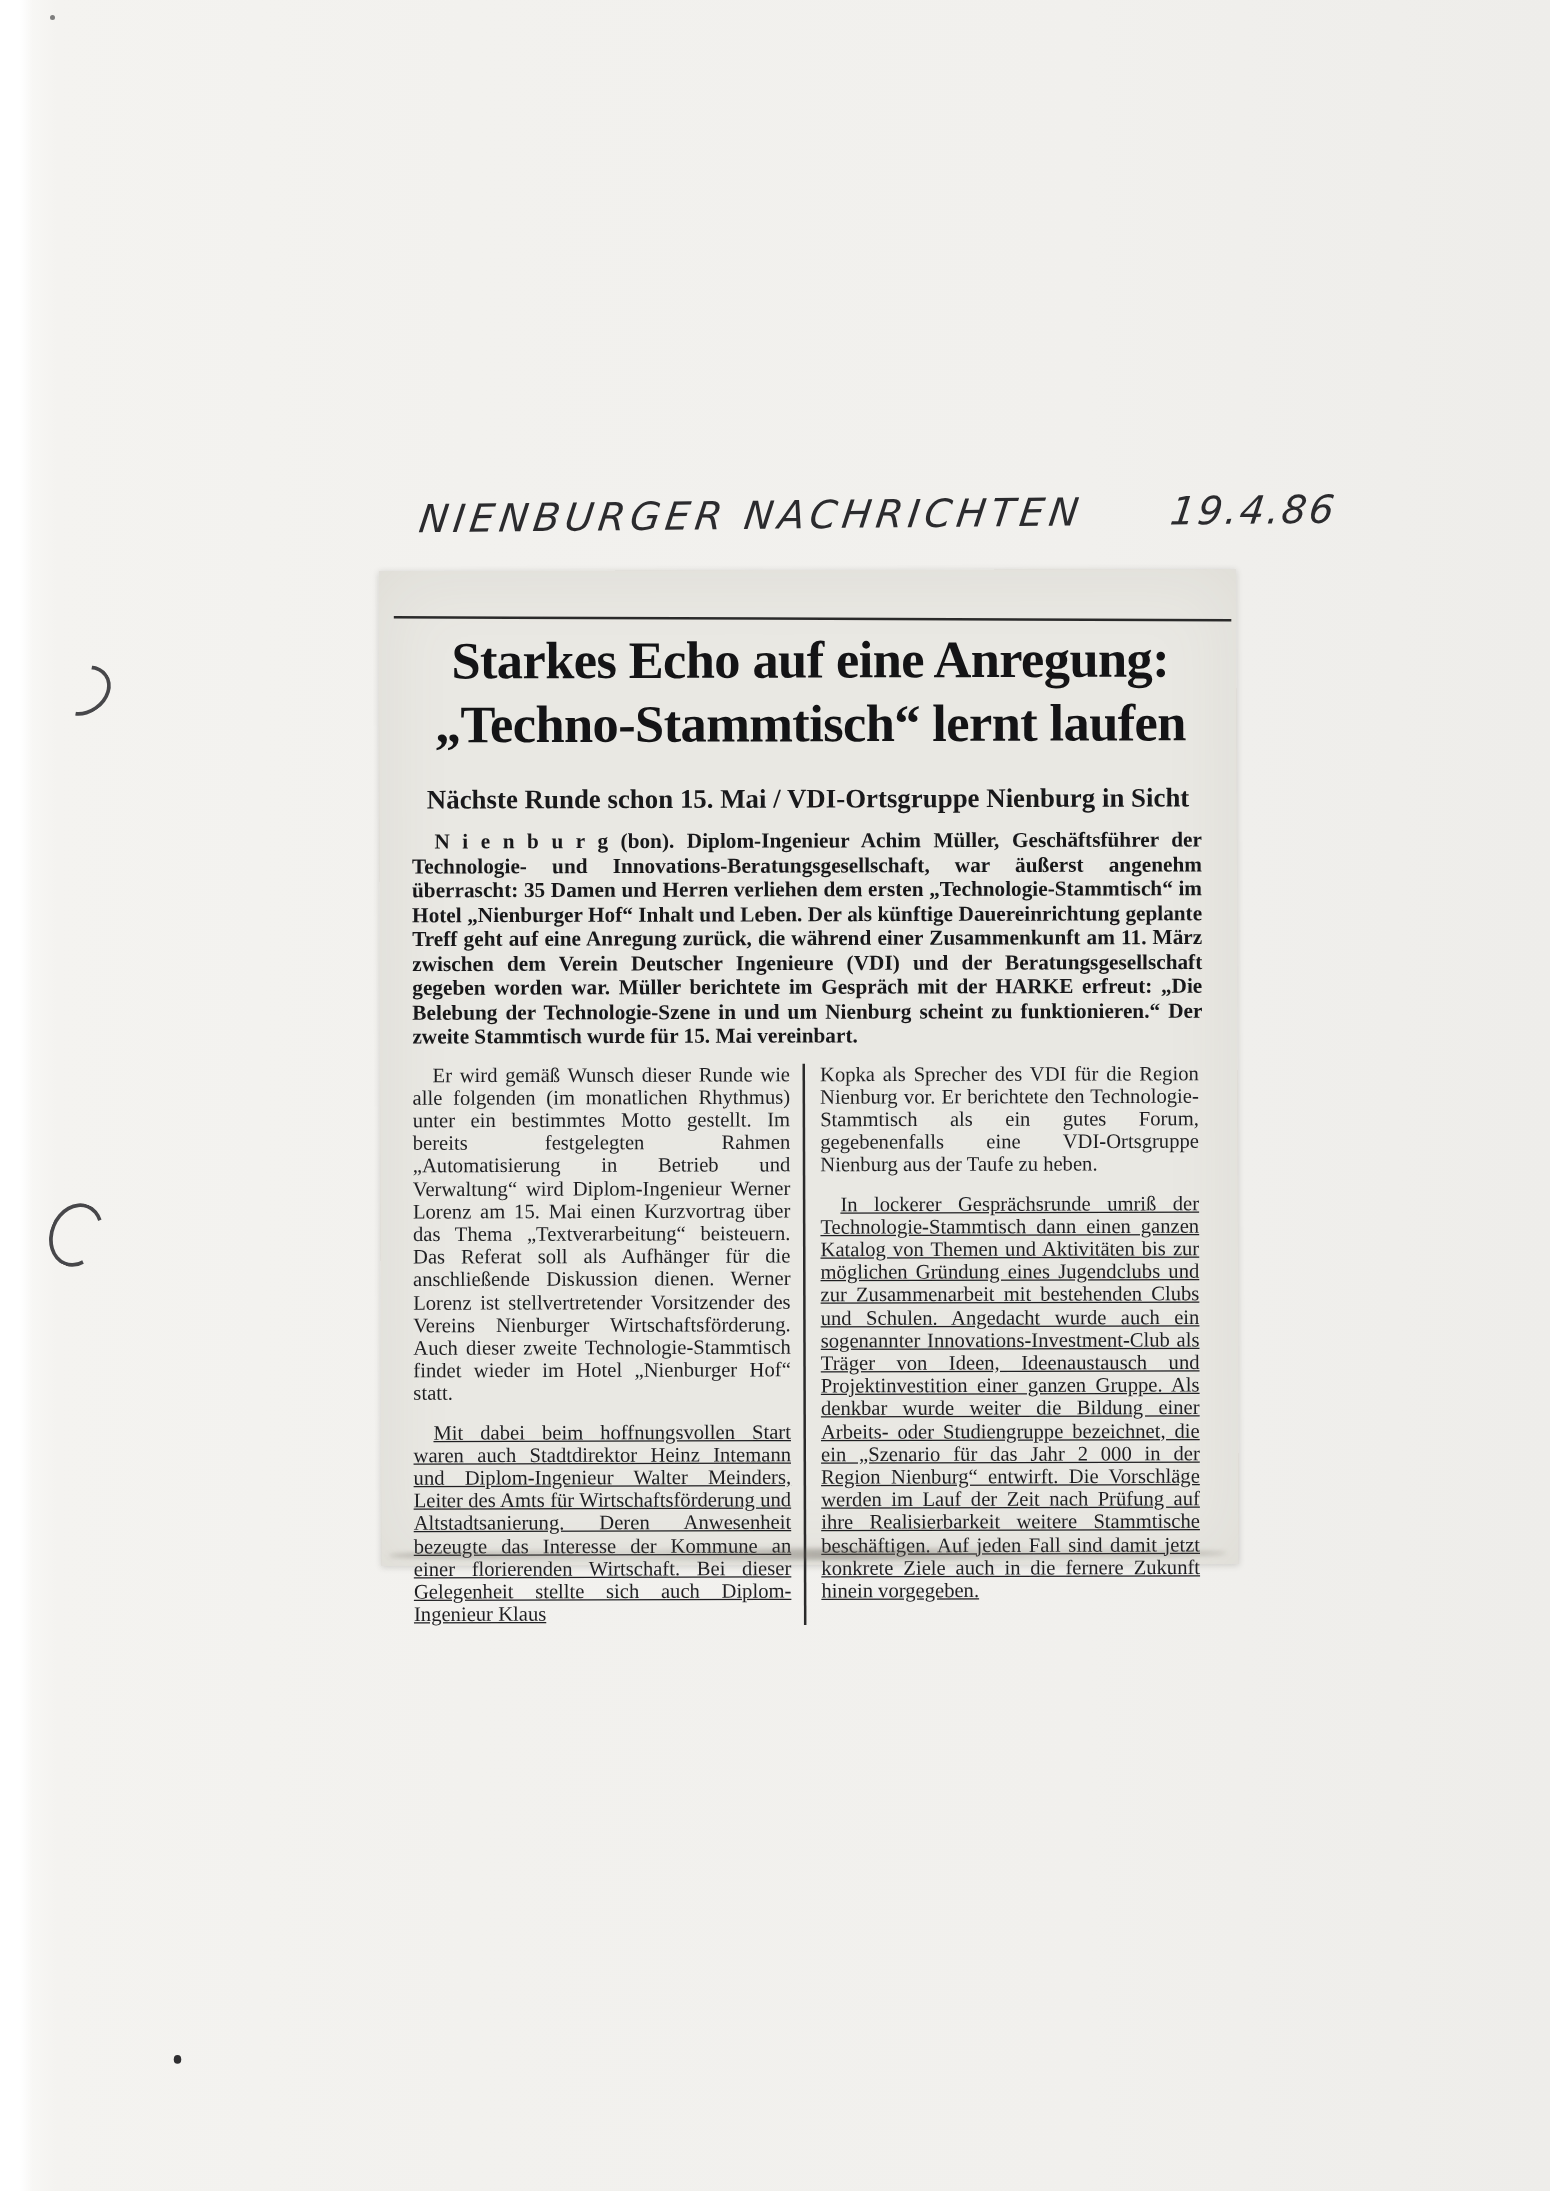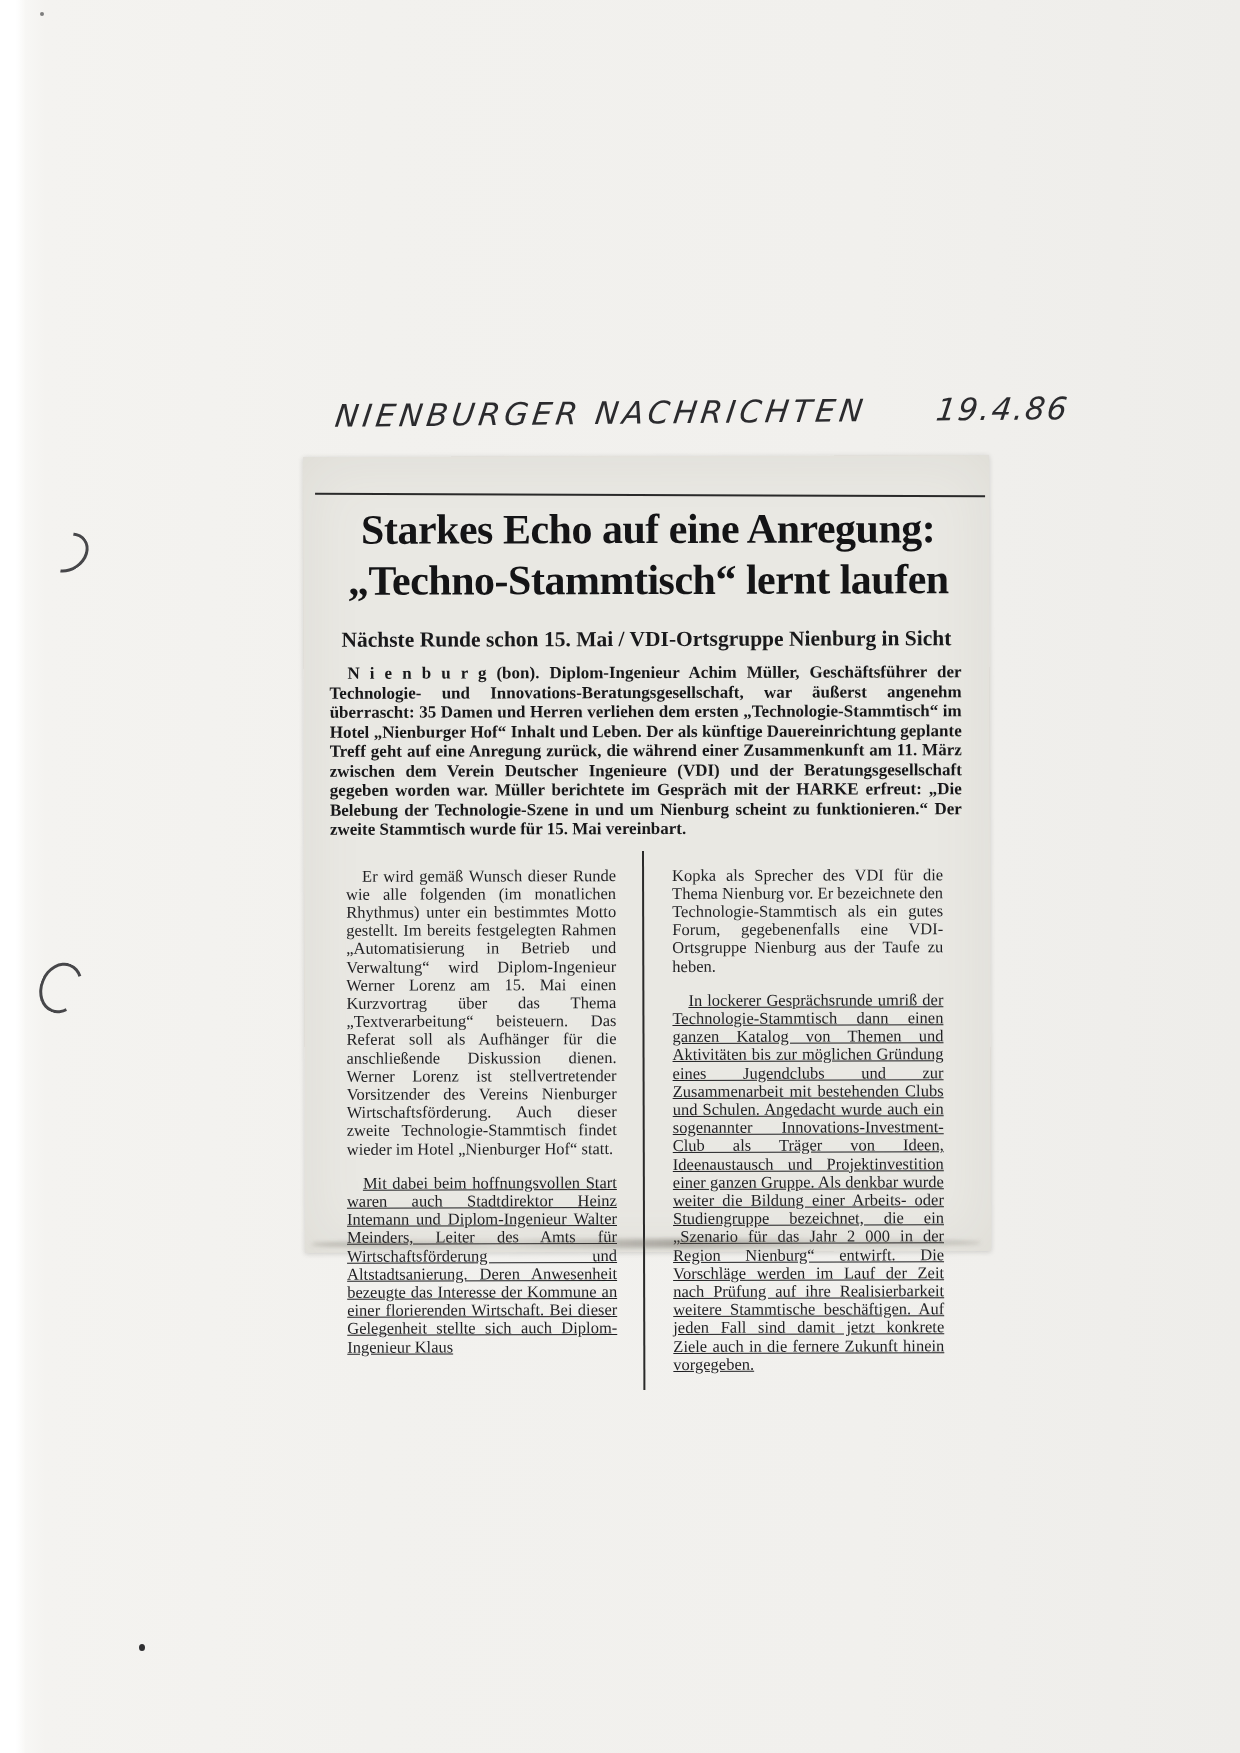--- a/index.html
+++ b/index.html
@@ -63,21 +63,21 @@
   }
   .lede{
     margin:11px 28px 0 26px;text-align:justify;
     font-size:17px;line-height:19.5px;font-weight:bold;
     text-indent:18px;color:#18181a;
   }
   .columns{display:flex;margin:12px 0 0 26px;}
   .col{font-size:16.5px;line-height:18.2px;text-align:justify;color:#1f1f22;}
   .col-left{width:302px;padding-right:10px;}
   .col-right{width:303px;border-left:2px solid #2a2a2a;padding-left:12px;}
-  .body-para{margin:16px;}
+  .body-para{margin:0;}
   .body-para + .body-para{margin-top:13px;text-decoration:underline;}
   .indent{text-indent:16px;}
   .torn-bottom{
     position:absolute;left:6px;right:10px;bottom:4px;height:9px;
     background:linear-gradient(90deg,
       rgba(90,85,75,0.40), rgba(120,115,100,0.12) 28%,
       rgba(90,85,75,0.42) 55%, rgba(120,115,100,0.15) 78%,
       rgba(90,85,75,0.32));
     filter:blur(2px);border-radius:50%;
   }
@@ -109,20 +109,20 @@
     <h2 class="subheadline">Nächste Runde schon 15. Mai / VDI-Ortsgruppe Nienburg in Sicht</h2>
 
     <p class="lede">N i e n b u r g (bon). Diplom-Ingenieur Achim Müller, Geschäftsführer der Technologie- und Innovations-Beratungsgesellschaft, war äußerst angenehm überrascht: 35 Damen und Herren verliehen dem ersten „Technologie-Stammtisch“ im Hotel „Nienburger Hof“ Inhalt und Leben. Der als künftige Dauereinrichtung geplante Treff geht auf eine Anregung zurück, die während einer Zusammenkunft am 11. März zwischen dem Verein Deutscher Ingenieure (VDI) und der Beratungsgesellschaft gegeben worden war. Müller berichtete im Gespräch mit der HARKE erfreut: „Die Belebung der Technologie-Szene in und um Nienburg scheint zu funktionieren.“ Der zweite Stammtisch wurde für 15. Mai vereinbart.</p>
 
     <div class="columns">
       <div class="col col-left">
         <p class="body-para indent">Er wird gemäß Wunsch dieser Runde wie alle folgenden (im monatlichen Rhythmus) unter ein bestimmtes Motto gestellt. Im bereits festgelegten Rahmen „Automatisierung in Betrieb und Verwaltung“ wird Diplom-Ingenieur Werner Lorenz am 15. Mai einen Kurzvortrag über das Thema „Textverarbeitung“ beisteuern. Das Referat soll als Aufhänger für die anschließende Diskussion dienen. Werner Lorenz ist stellvertretender Vorsitzender des Vereins Nienburger Wirtschaftsförderung. Auch dieser zweite Technologie-Stammtisch findet wieder im Hotel „Nienburger Hof“ statt.</p>
         <p class="body-para indent">Mit dabei beim hoffnungsvollen Start waren auch Stadtdirektor Heinz Intemann und Diplom-Ingenieur Walter Meinders, Leiter des Amts für Wirtschaftsförderung und Altstadtsanierung. Deren Anwesenheit bezeugte das Interesse der Kommune an einer florierenden Wirtschaft. Bei dieser Gelegenheit stellte sich auch Diplom-Ingenieur Klaus</p>
       </div>
       <div class="col col-right">
-        <p class="body-para">Kopka als Sprecher des VDI für die Thema Nienburg vor. Er bezeichnete den Technologie-Stammtisch als ein gutes Forum, gegebenenfalls eine VDI-Ortsgruppe Nienburg aus der Taufe zu heben.</p>
+        <p class="body-para">Kopka als Sprecher des VDI für die Region Nienburg vor. Er berichtete den Technologie-Stammtisch als ein gutes Forum, gegebenenfalls eine VDI-Ortsgruppe Nienburg aus der Taufe zu heben.</p>
         <p class="body-para indent">In lockerer Gesprächsrunde umriß der Technologie-Stammtisch dann einen ganzen Katalog von Themen und Aktivitäten bis zur möglichen Gründung eines Jugendclubs und zur Zusammenarbeit mit bestehenden Clubs und Schulen. Angedacht wurde auch ein sogenannter Innovations-Investment-Club als Träger von Ideen, Ideenaustausch und Projektinvestition einer ganzen Gruppe. Als denkbar wurde weiter die Bildung einer Arbeits- oder Studiengruppe bezeichnet, die ein „Szenario für das Jahr 2 000 in der Region Nienburg“ entwirft. Die Vorschläge werden im Lauf der Zeit nach Prüfung auf ihre Realisierbarkeit weitere Stammtische beschäftigen. Auf jeden Fall sind damit jetzt konkrete Ziele auch in die fernere Zukunft hinein vorgegeben.</p>
       </div>
     </div>
 
     <div class="torn-bottom"></div>
   </div>
 </div>
 
 </body></html>

